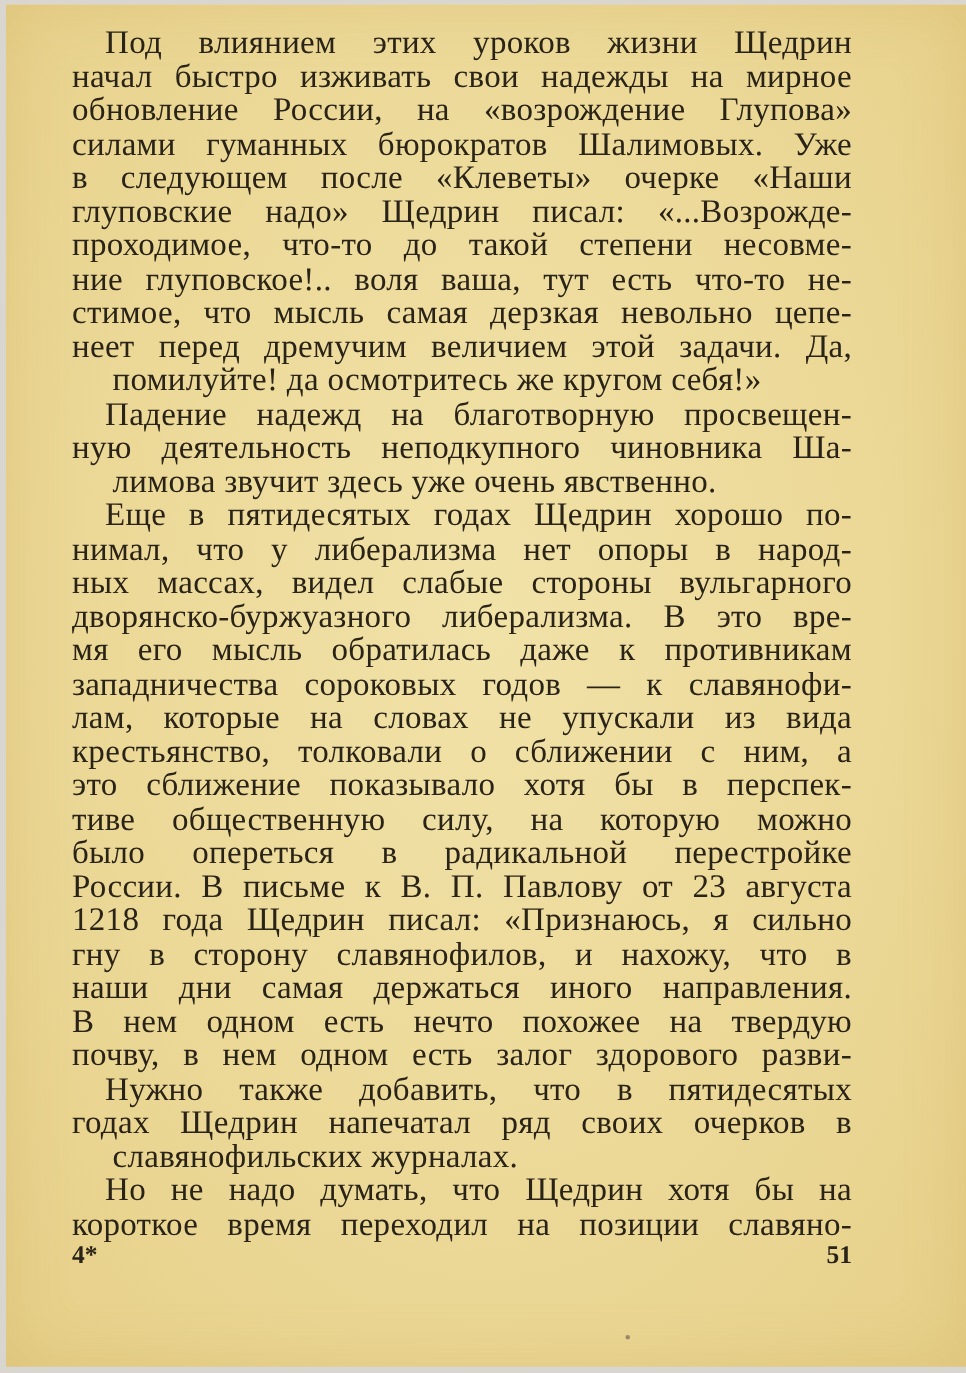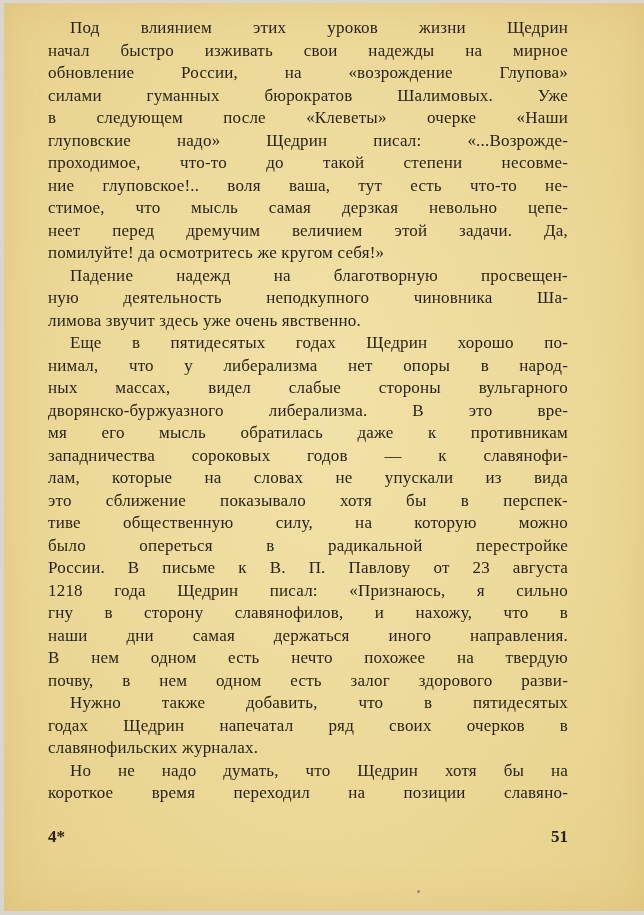--- a/index.html
+++ b/index.html
@@ -9,33 +9,33 @@
       position: relative;
     }
     .page {
       position: absolute; left: 4px; top: 3px; width: 640px; height: 908px;
       background: radial-gradient(ellipse at 50% 45%, #f1e2a8 0%, #ecd998 55%, #e6cf88 100%);
       box-shadow: inset 0 0 40px rgba(200,160,80,0.25);
     }
     .text {
       position: absolute; left: 44px; top: 14px; width: 520px;
       font-family: "Liberation Serif", "DejaVu Serif", serif;
-      font-size: 17px;
+      font-size: 22px;
       line-height: 22.5px;
       color: #2a2418;
       letter-spacing: 0.2px;
     }
     .line {
       display: block;
       text-align: justify;
       text-align-last: justify;
       white-space: nowrap;
       height: 22.5px;
     }
-    .line.last { text-align-last: left; }
+    .line.last { text-align-last: left; margin-left: 27px; }
     .line.indent { padding-left: 22px; }
     .footer {
       position: absolute; left: 44px; top: 824px; width: 520px;
       font-family: "Liberation Serif", "DejaVu Serif", serif;
       font-weight: bold; font-size: 17px; color: #2a2418;
     }
     .sig { position: absolute; left: 0; top: 0; }
     .pno { position: absolute; right: 0; top: 0; }
     .speck { position: absolute; width: 3px; height: 3px; border-radius: 50%; background: #9a8a6a; }
   </style>
@@ -58,20 +58,21 @@
       <span class="line indent">Падение надежд на благотворную просвещен-</span>
       <span class="line">ную деятельность неподкупного чиновника Ша-</span>
       <span class="line last">лимова звучит здесь уже очень явственно.</span>
       <span class="line indent">Еще в пятидесятых годах Щедрин хорошо по-</span>
       <span class="line">нимал, что у либерализма нет опоры  в народ-</span>
       <span class="line">ных массах, видел слабые стороны вульгарного</span>
       <span class="line">дворянско-буржуазного либерализма. В это вре-</span>
       <span class="line">мя его мысль обратилась даже к противникам</span>
       <span class="line">западничества сороковых годов — к славянофи-</span>
       <span class="line">лам, которые  на словах  не упускали  из вида</span>
+      <span class="line">крестьянство, толковали о сближении с ним, а</span>
       <span class="line">это сближение показывало хотя бы в перспек-</span>
       <span class="line">тиве общественную  силу,  на которую можно</span>
       <span class="line">было  опереться  в  радикальной  перестройке</span>
       <span class="line">России. В письме к В. П. Павлову от 23 августа</span>
       <span class="line">1218 года Щедрин писал: «Признаюсь, я сильно</span>
       <span class="line">гну  в сторону славянофилов, и нахожу, что в</span>
       <span class="line">наши дни самая держаться иного направления.</span>
       <span class="line">В нем одном есть нечто похожее  на твердую</span>
       <span class="line">почву, в нем одном есть залог здорового разви-</span>
       <span class="line indent">Нужно также добавить,  что  в пятидесятых</span>

